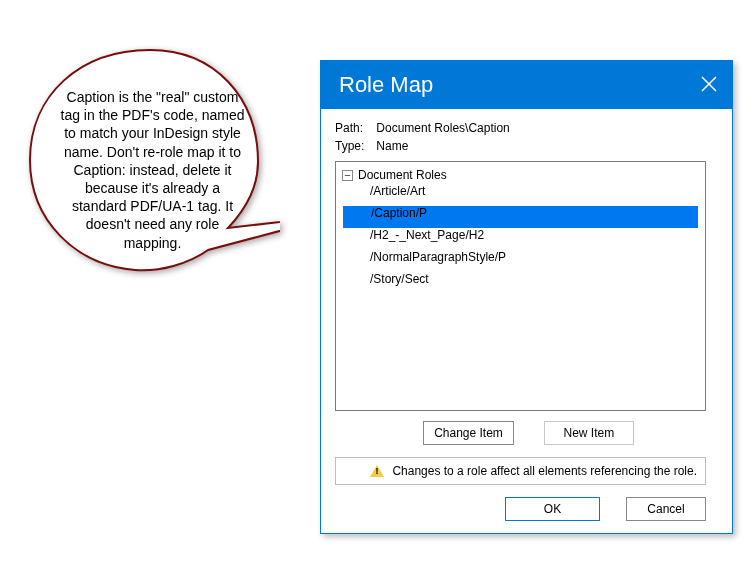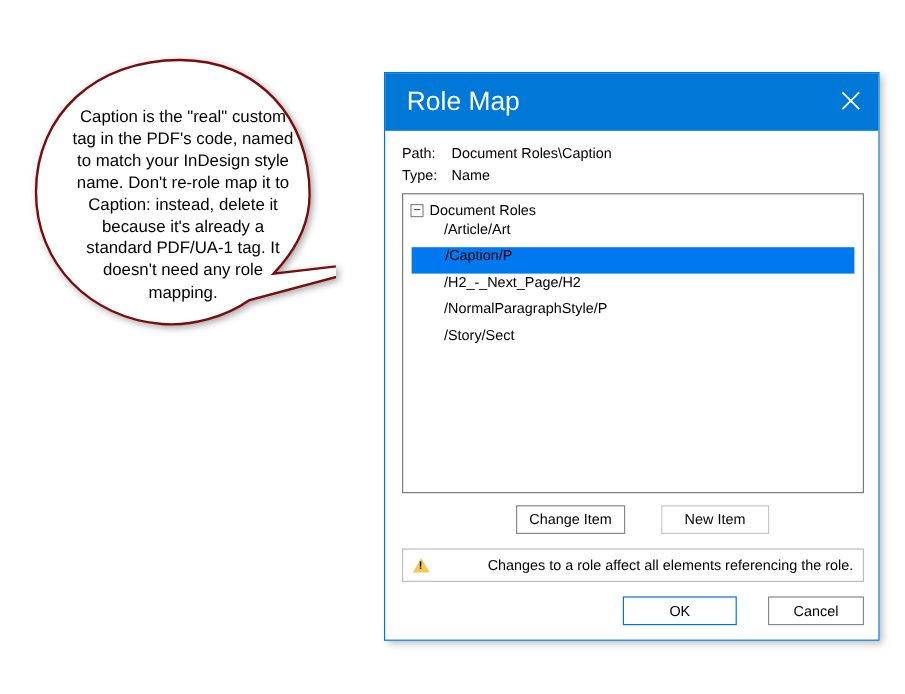--- a/index.html
+++ b/index.html
@@ -55,21 +55,21 @@
     justify-content: space-between;
     padding: 0 14px 0 18px;
   }
   .titlebar .title {
     font-size: 22px;
     font-weight: 400;
   }
   .close-x { font-size: 18px; line-height: 1; cursor: default; }
 
   .body {
-    padding: 12px 12px 12px 14px;
+    padding: 12px 26px 12px 14px;
   }
   .meta-row { margin-bottom: 4px; font-size: 12px; color:#000; }
   .meta-row .lbl { display:inline-block; width:38px; }
 
   .tree {
     margin-top: 8px;
     border: 1px solid #7a7a7a;
     height: 250px;
     overflow: hidden;
     background:#fff;
@@ -113,21 +113,21 @@
   }
   .btn.disabled { color:#000000; border-color:#c8c8c8; }
   .hl-red { outline: 2px solid #e8121a; outline-offset: 1px; }
 
   .notice {
     margin-top: 12px;
     border:1px solid #bdbdbd;
     padding: 6px 8px;
     font-size: 12px;
     display:flex; align-items:center; gap:8px;
-    justify-content:space-between;
+    justify-content:flex-end;
   }
   .warn-tri {
     width:0; height:0;
     border-left:7px solid transparent;
     border-right:7px solid transparent;
     border-bottom:12px solid #f7c948;
     position:relative;
   }
   .warn-tri::after{
     content:"!";

